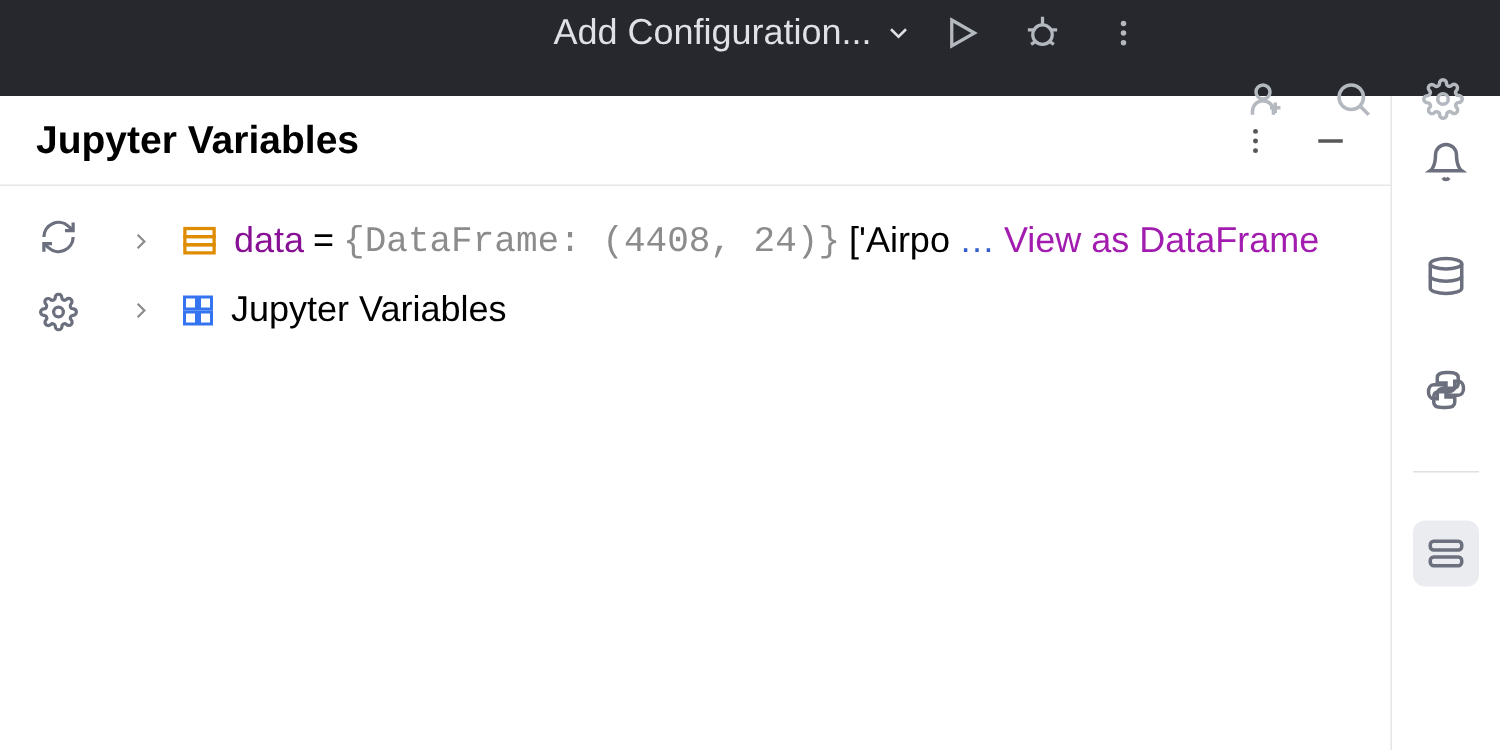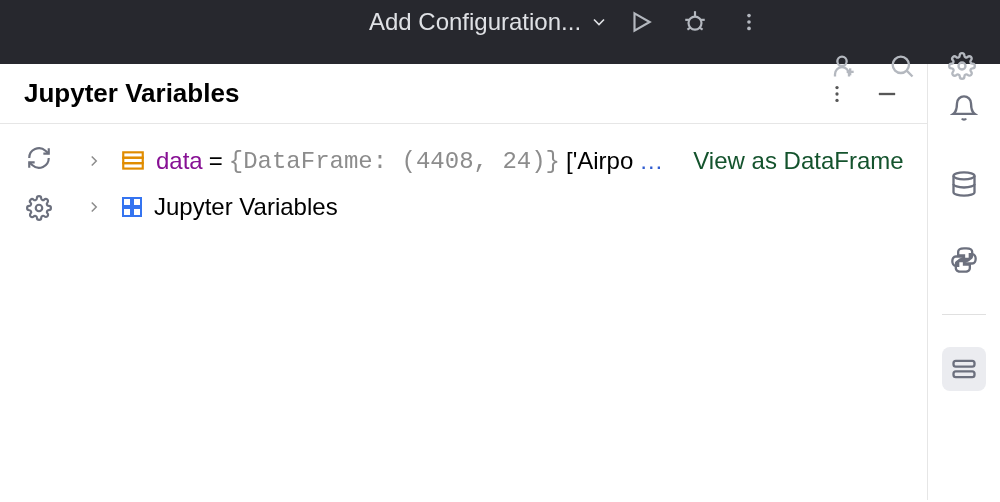--- a/index.html
+++ b/index.html
@@ -124,24 +124,23 @@
       width: 32px;
       display: flex;
       align-items: center;
       justify-content: center;
       color: #8c8c8c;
       cursor: pointer;
     }
     .var-name { color: #871094; }
     .var-type { color: #8c8c8c; font-family: Liberation Mono, monospace; }
     .link-action {
-      color: #14532d;
+      color: #a21caf;
       cursor: pointer;
       white-space: nowrap;
-      margin-left: 24px;
     }
     .ellipsis-blue { color: #315dd0; }
     .row-truncate {
       flex: 1;
       display: flex;
       align-items: center;
       gap: 6px;
       overflow: hidden;
     }
     .right-rail {

